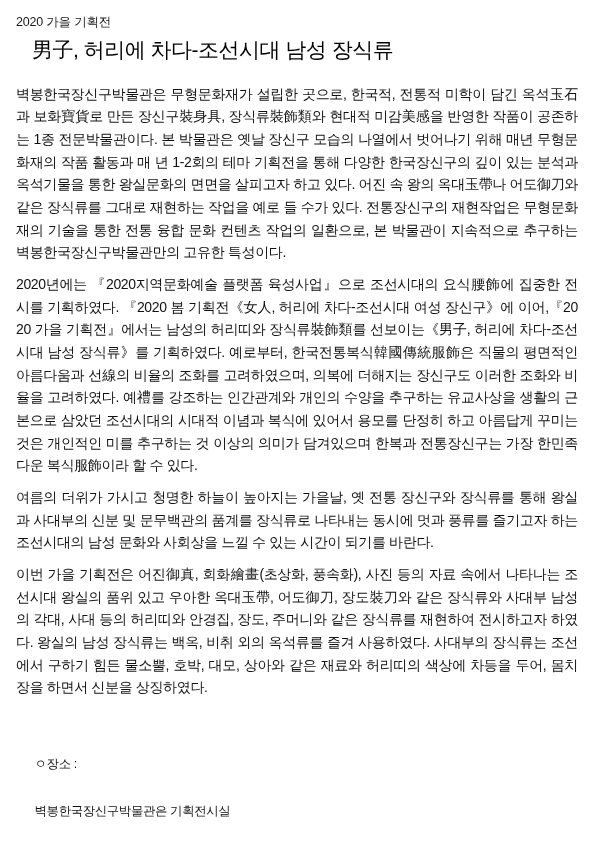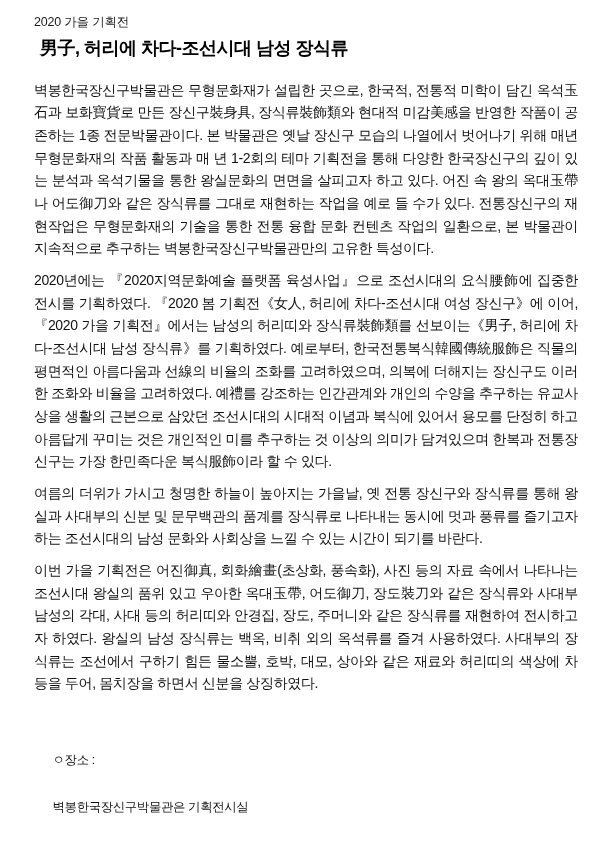--- a/index.html
+++ b/index.html
@@ -11,35 +11,35 @@
     width: 600px;
     height: 857px;
     font-family: "Liberation Sans", sans-serif;
     color: #000000;
     overflow: hidden;
   }
   .page {
     width: 600px;
     height: 857px;
     box-sizing: border-box;
-    padding: 14px 22px 0 34px;
+    padding: 14px 22px 0 16px;
     position: relative;
   }
   .eyebrow {
     font-size: 12.5px;
     line-height: 1.3;
     color: #1a1a1a;
     margin: 0 0 6px 0;
     letter-spacing: -0.2px;
   }
   .title {
-    font-size: 18px;
-    font-weight: bold;
+    font-size: 21px;
+    font-weight: normal;
     line-height: 1.35;
-    margin: 0 0 18px 6px;
+    margin: 0 0 18px 16px;
     letter-spacing: -0.5px;
     color: #000;
   }
   .body-block {
     margin-top: 10px;
   }
   p.para {
     font-size: 14px;
     line-height: 1.62;
     margin: 0 0 9px 0;

